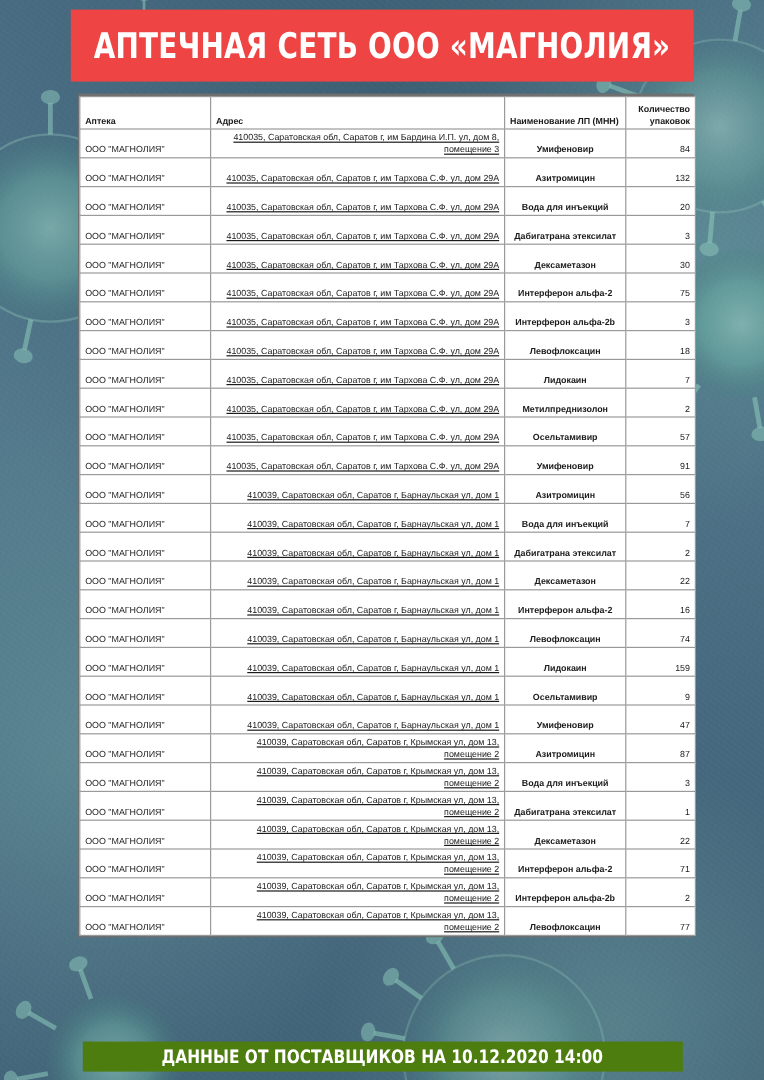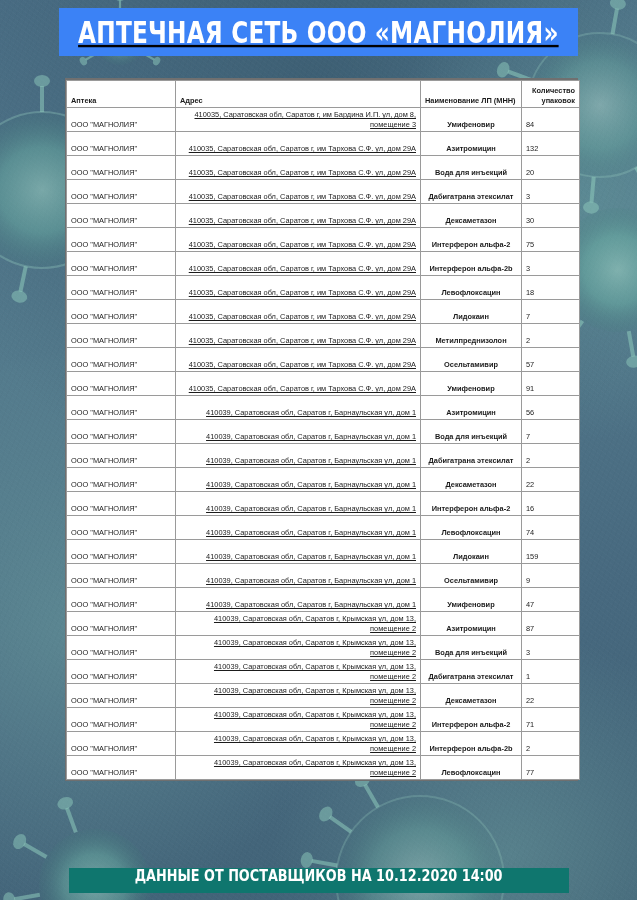--- a/index.html
+++ b/index.html
@@ -29,42 +29,41 @@
     opacity: .30;
     background-image:
       repeating-linear-gradient(37deg, rgba(255,255,255,.05) 0 1px, transparent 1px 4px),
       repeating-linear-gradient(113deg, rgba(0,0,0,.05) 0 1px, transparent 1px 5px);
   }
   svg.virus-art { position: absolute; inset: 0; width: 637px; height: 900px; }
 
   
   .title-banner {
     position: absolute;
-    left: 59px; top: 8px; width: 519px; height: 48px;
-    background: #3b82f6;
+    left: 59px; top: 8px; width: 519px; height: 60px;
+    background: #ef4444;
     display: flex; align-items: center; justify-content: center;
     z-index: 5;
-    text-decoration: underline;
   }
   .title-banner .txt {
     color: #ffffff;
     font-family: "DejaVu Sans", sans-serif;
     font-weight: 700;
     font-size: 25px;
     letter-spacing: .2px;
     transform: scaleX(.93) scaleY(1.18);
     white-space: nowrap;
   }
 
   
   .footer-banner {
     position: absolute;
     left: 69px; top: 868px; width: 500px; height: 25px;
-    background: #0f766e;
-    display: flex; justify-content: center;
+    background: #4d7c0f;
+    display: flex; align-items: center; justify-content: center;
     z-index: 5;
   }
   .footer-banner .txt {
     color: #ffffff;
     font-family: "DejaVu Sans", sans-serif;
     font-weight: 700;
     font-size: 13.5px;
     transform: scaleX(.95) scaleY(1.14);
     white-space: nowrap;
   }
@@ -104,21 +103,21 @@
     font-weight: 700;
     text-align: left;
     background: #ffffff;
     vertical-align: bottom;
   }
   table.grid thead th.qty { text-align: right; }
 
   td.apt  { text-align: left;  white-space: nowrap; }
   td.addr { text-align: right; text-decoration: underline; }
   td.drug { text-align: center; font-weight: bold; }
-  td.qty  { text-align: left; white-space: nowrap; }
+  td.qty  { text-align: right; white-space: nowrap; }
 
   tr.r { height: 24px; }
 </style>
 </head>
 <body>
 
 <div class="bg"></div>
 <div class="bg-noise"></div>
 
 <svg class="virus-art" viewBox="0 0 637 900" preserveAspectRatio="none" aria-hidden="true">

